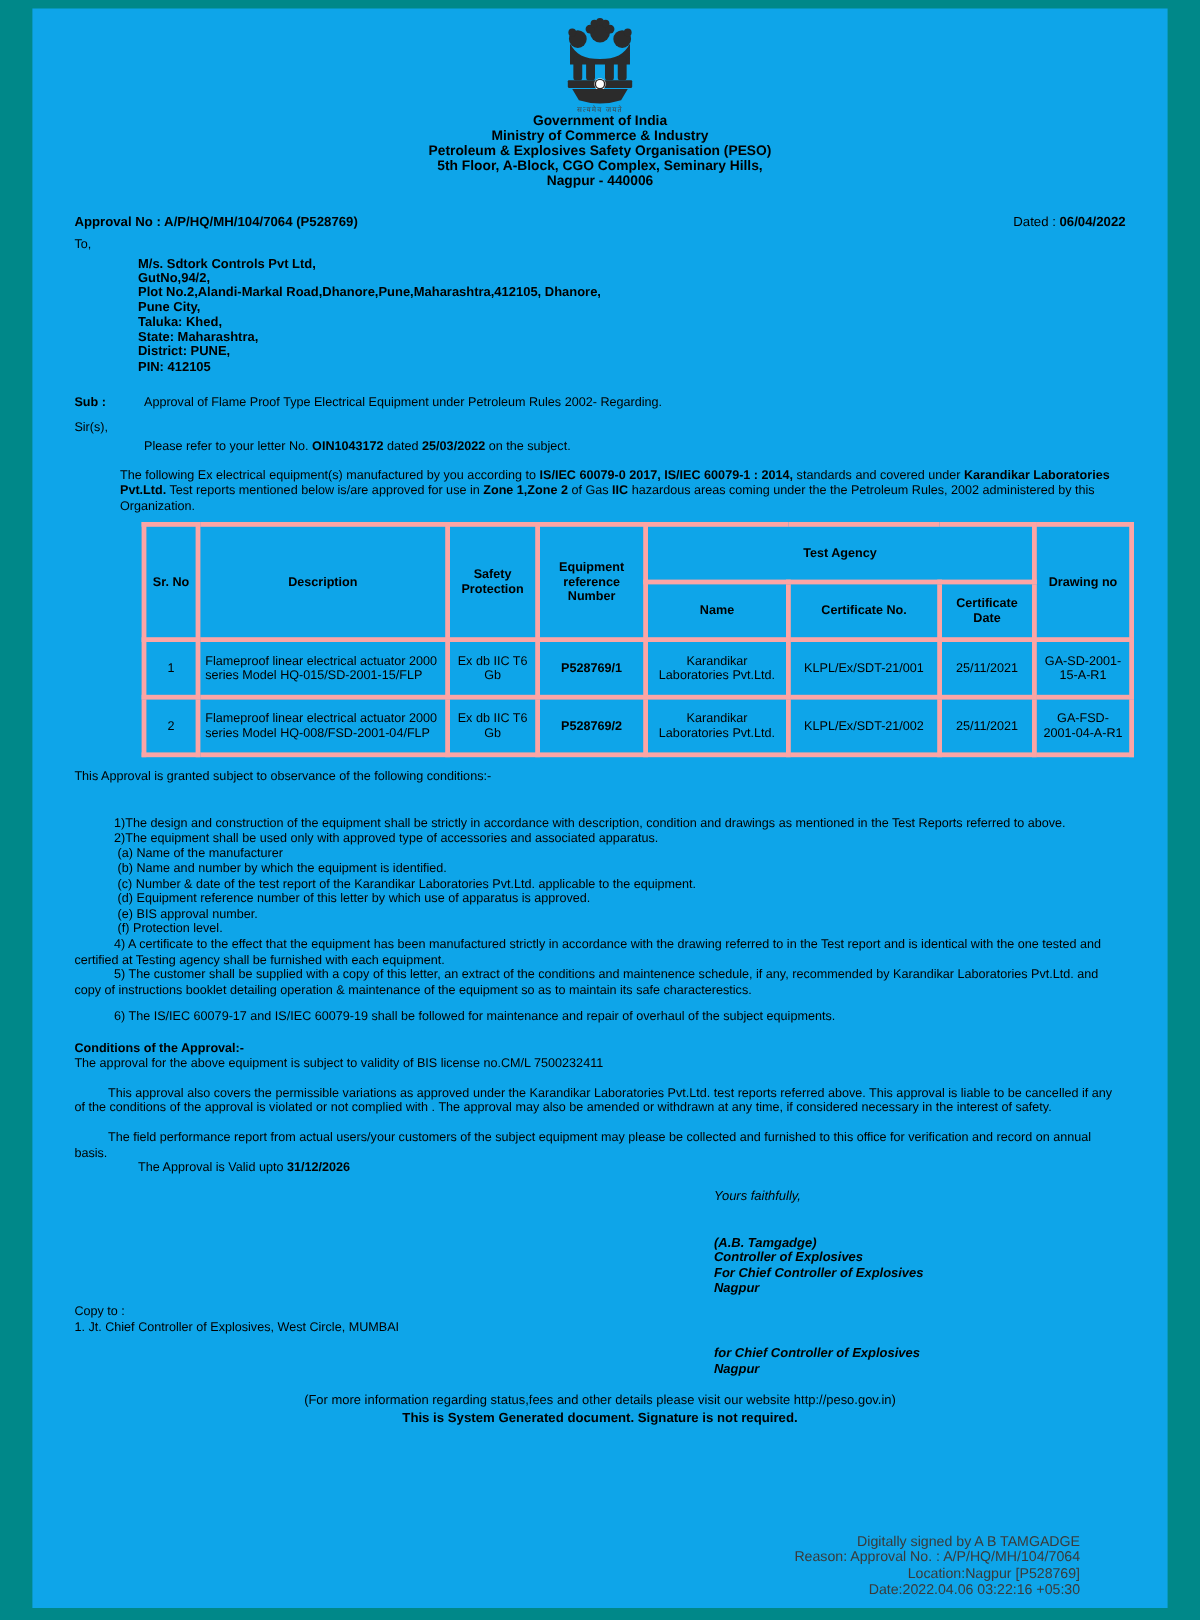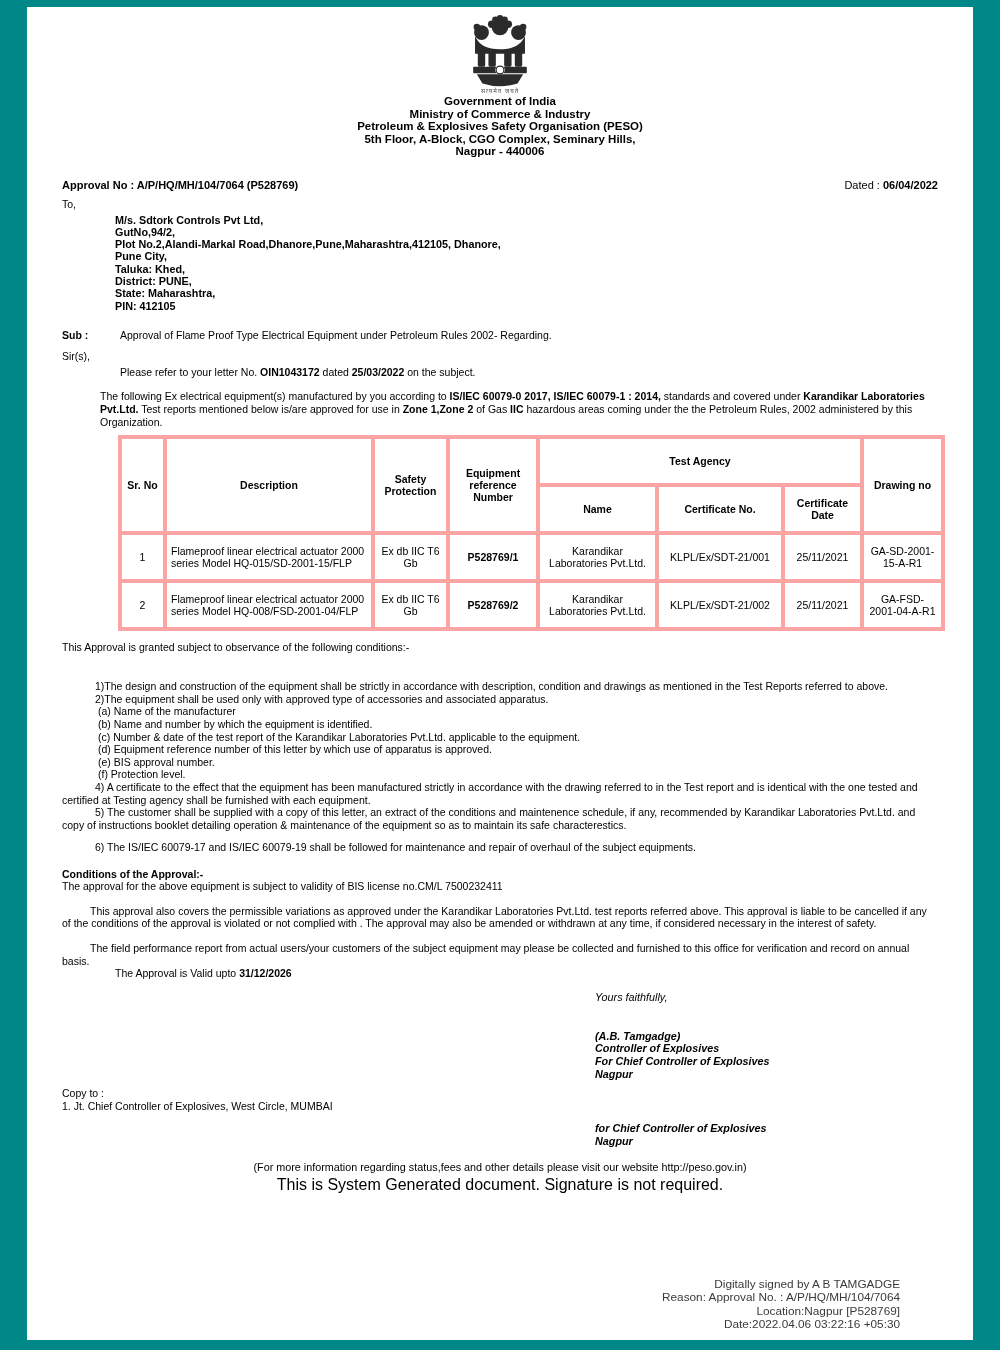--- a/index.html
+++ b/index.html
@@ -1,18 +1,18 @@
 <!DOCTYPE html>
 <html><head>
 <meta charset="utf-8">
 <style>
   * { margin:0; padding:0; box-sizing:border-box; }
   html,body { background:#e8e8e8; }
   .page {
-    width:1000px; height:1350px; background:#ffffff; position:relative;
+    width:1000px; height:1350px; background:#0ea5e9; position:relative;
     border-style:solid; border-color:#008889;
     border-width:7px 27px 10px 27px;
     font-family:"Liberation Sans", sans-serif; color:#000; overflow:hidden;
   }
   .content { position:relative; width:100%; height:100%; padding:0 35px; }
 
   
   .hdr { text-align:center; padding-top:8px; }
   .emblem { display:block; margin:0 auto; }
   .motto { display:block; font-size:6px; color:#444; letter-spacing:1px; margin-top:-2px; }
@@ -53,21 +53,21 @@
   .para { margin-top:12px; font-size:10.5px; line-height:12.6px; text-indent:28px; }
   .valid { margin-left:53px; font-size:10.5px; }
 
   .sig-block { width:310px; margin-left:auto; margin-right:33px; text-align:left; font-size:10.8px; line-height:12.6px;font-style:italic; }
   .yours { margin-top:12px; }
   .signer { margin-top:26px; font-weight:bold; }
   .copyto { margin-top:7px; font-size:10.5px; line-height:13px; }
   .forchief { margin-top:9px; font-weight:bold; }
 
   .foot-info { margin-top:14px; text-align:center; font-size:10.8px; }
-  .foot-note { text-align:center; font-size:16px; font-weight:normal; margin-top:3px; }
+  .foot-note { text-align:center; font-size:11px; font-weight:bold; margin-top:3px; }
 
   .digsig { position:absolute; left:635px; top:1271px; font-size:11.8px; line-height:13.4px; color:#3a3a3a;text-align:right; }
 </style>
 </head>
 <body>
 
 <div class="page" style="border-color: rgb(0, 136, 137);">
  <div class="content">
 
   <div class="hdr">
@@ -109,22 +109,22 @@
   </div>
 
   <div class="to-line">To,</div>
 
   <div class="addr">
     <div>M/s. Sdtork Controls Pvt Ltd,</div>
     <div>GutNo,94/2,</div>
     <div>Plot No.2,Alandi-Markal Road,Dhanore,Pune,Maharashtra,412105, Dhanore,</div>
     <div>Pune City,</div>
     <div>Taluka: Khed,</div>
+    <div>State: Maharashtra,</div>
     <div>District: PUNE,</div>
-    <div>State: Maharashtra,</div>
     <div>PIN: 412105</div>
   </div>
 
   <div class="sub-row">
     <span class="sub-label">Sub :</span>
     <span>Approval of Flame Proof Type Electrical Equipment under Petroleum Rules 2002- Regarding.</span>
   </div>
   <div class="sirs">Sir(s),</div>
   <div class="refer"><span>Please refer to your letter No. </span><b>OIN1043172</b><span> dated </span><b>25/03/2022</b><span> on the subject.</span></div>
 

